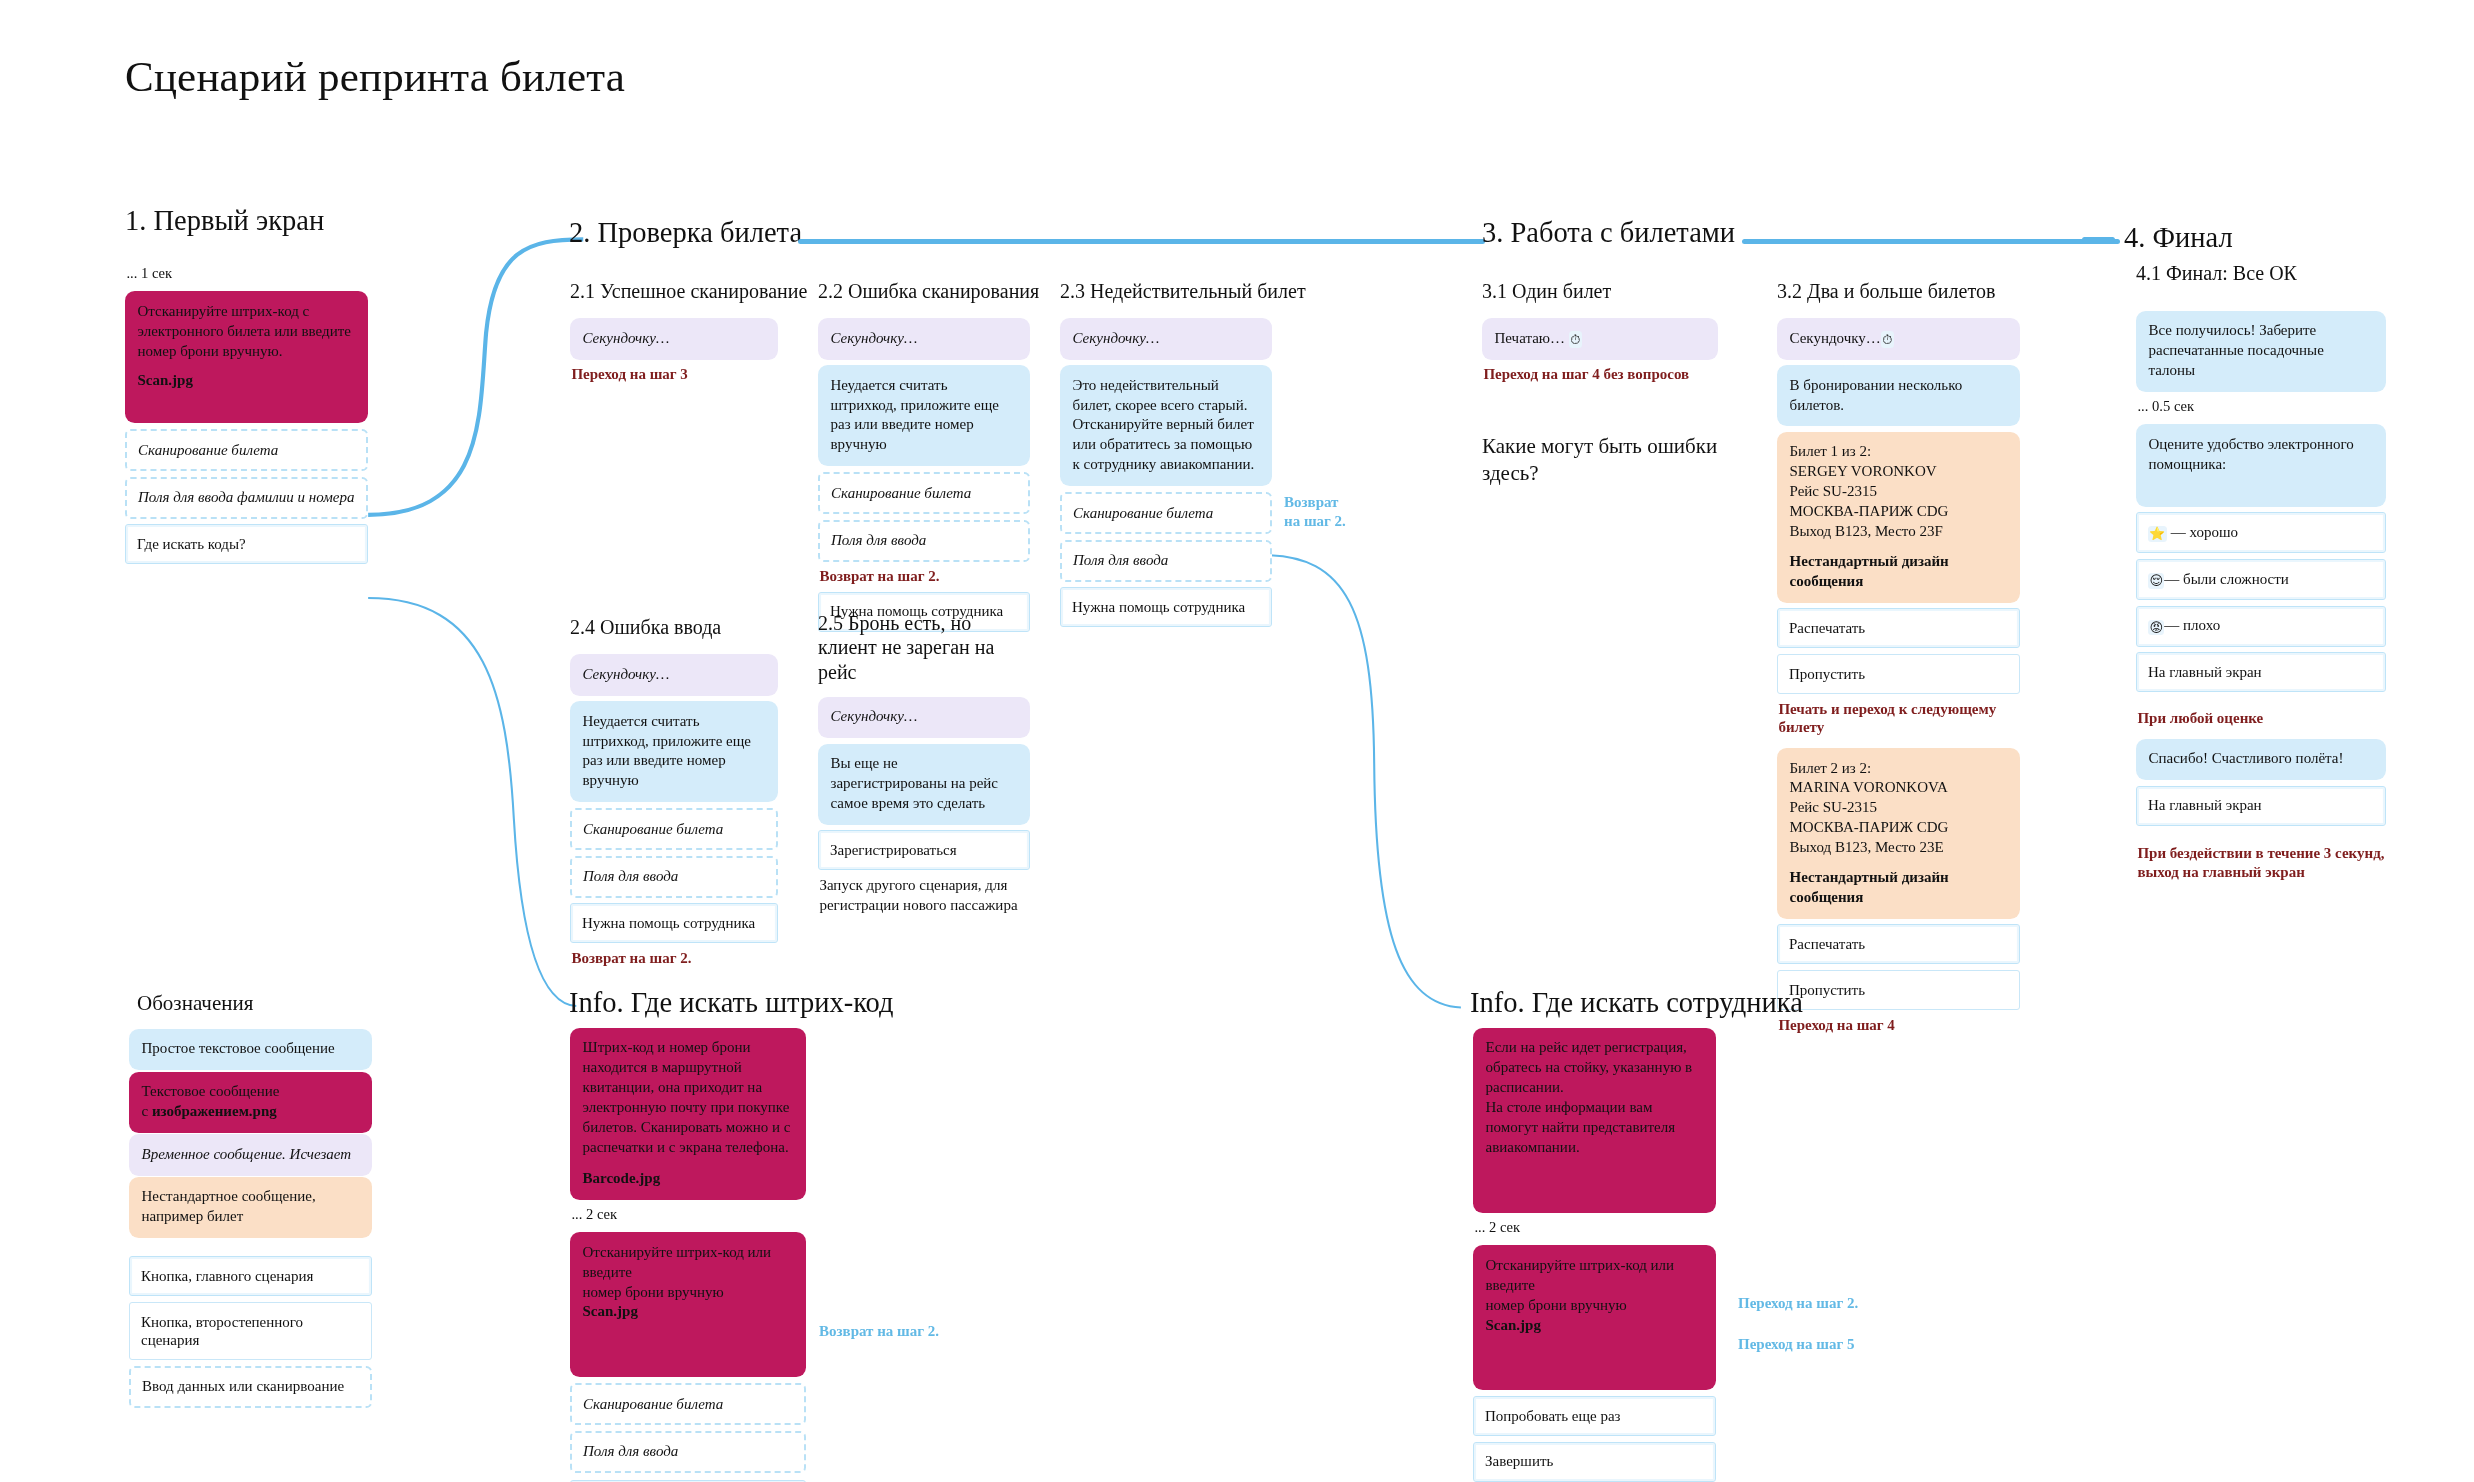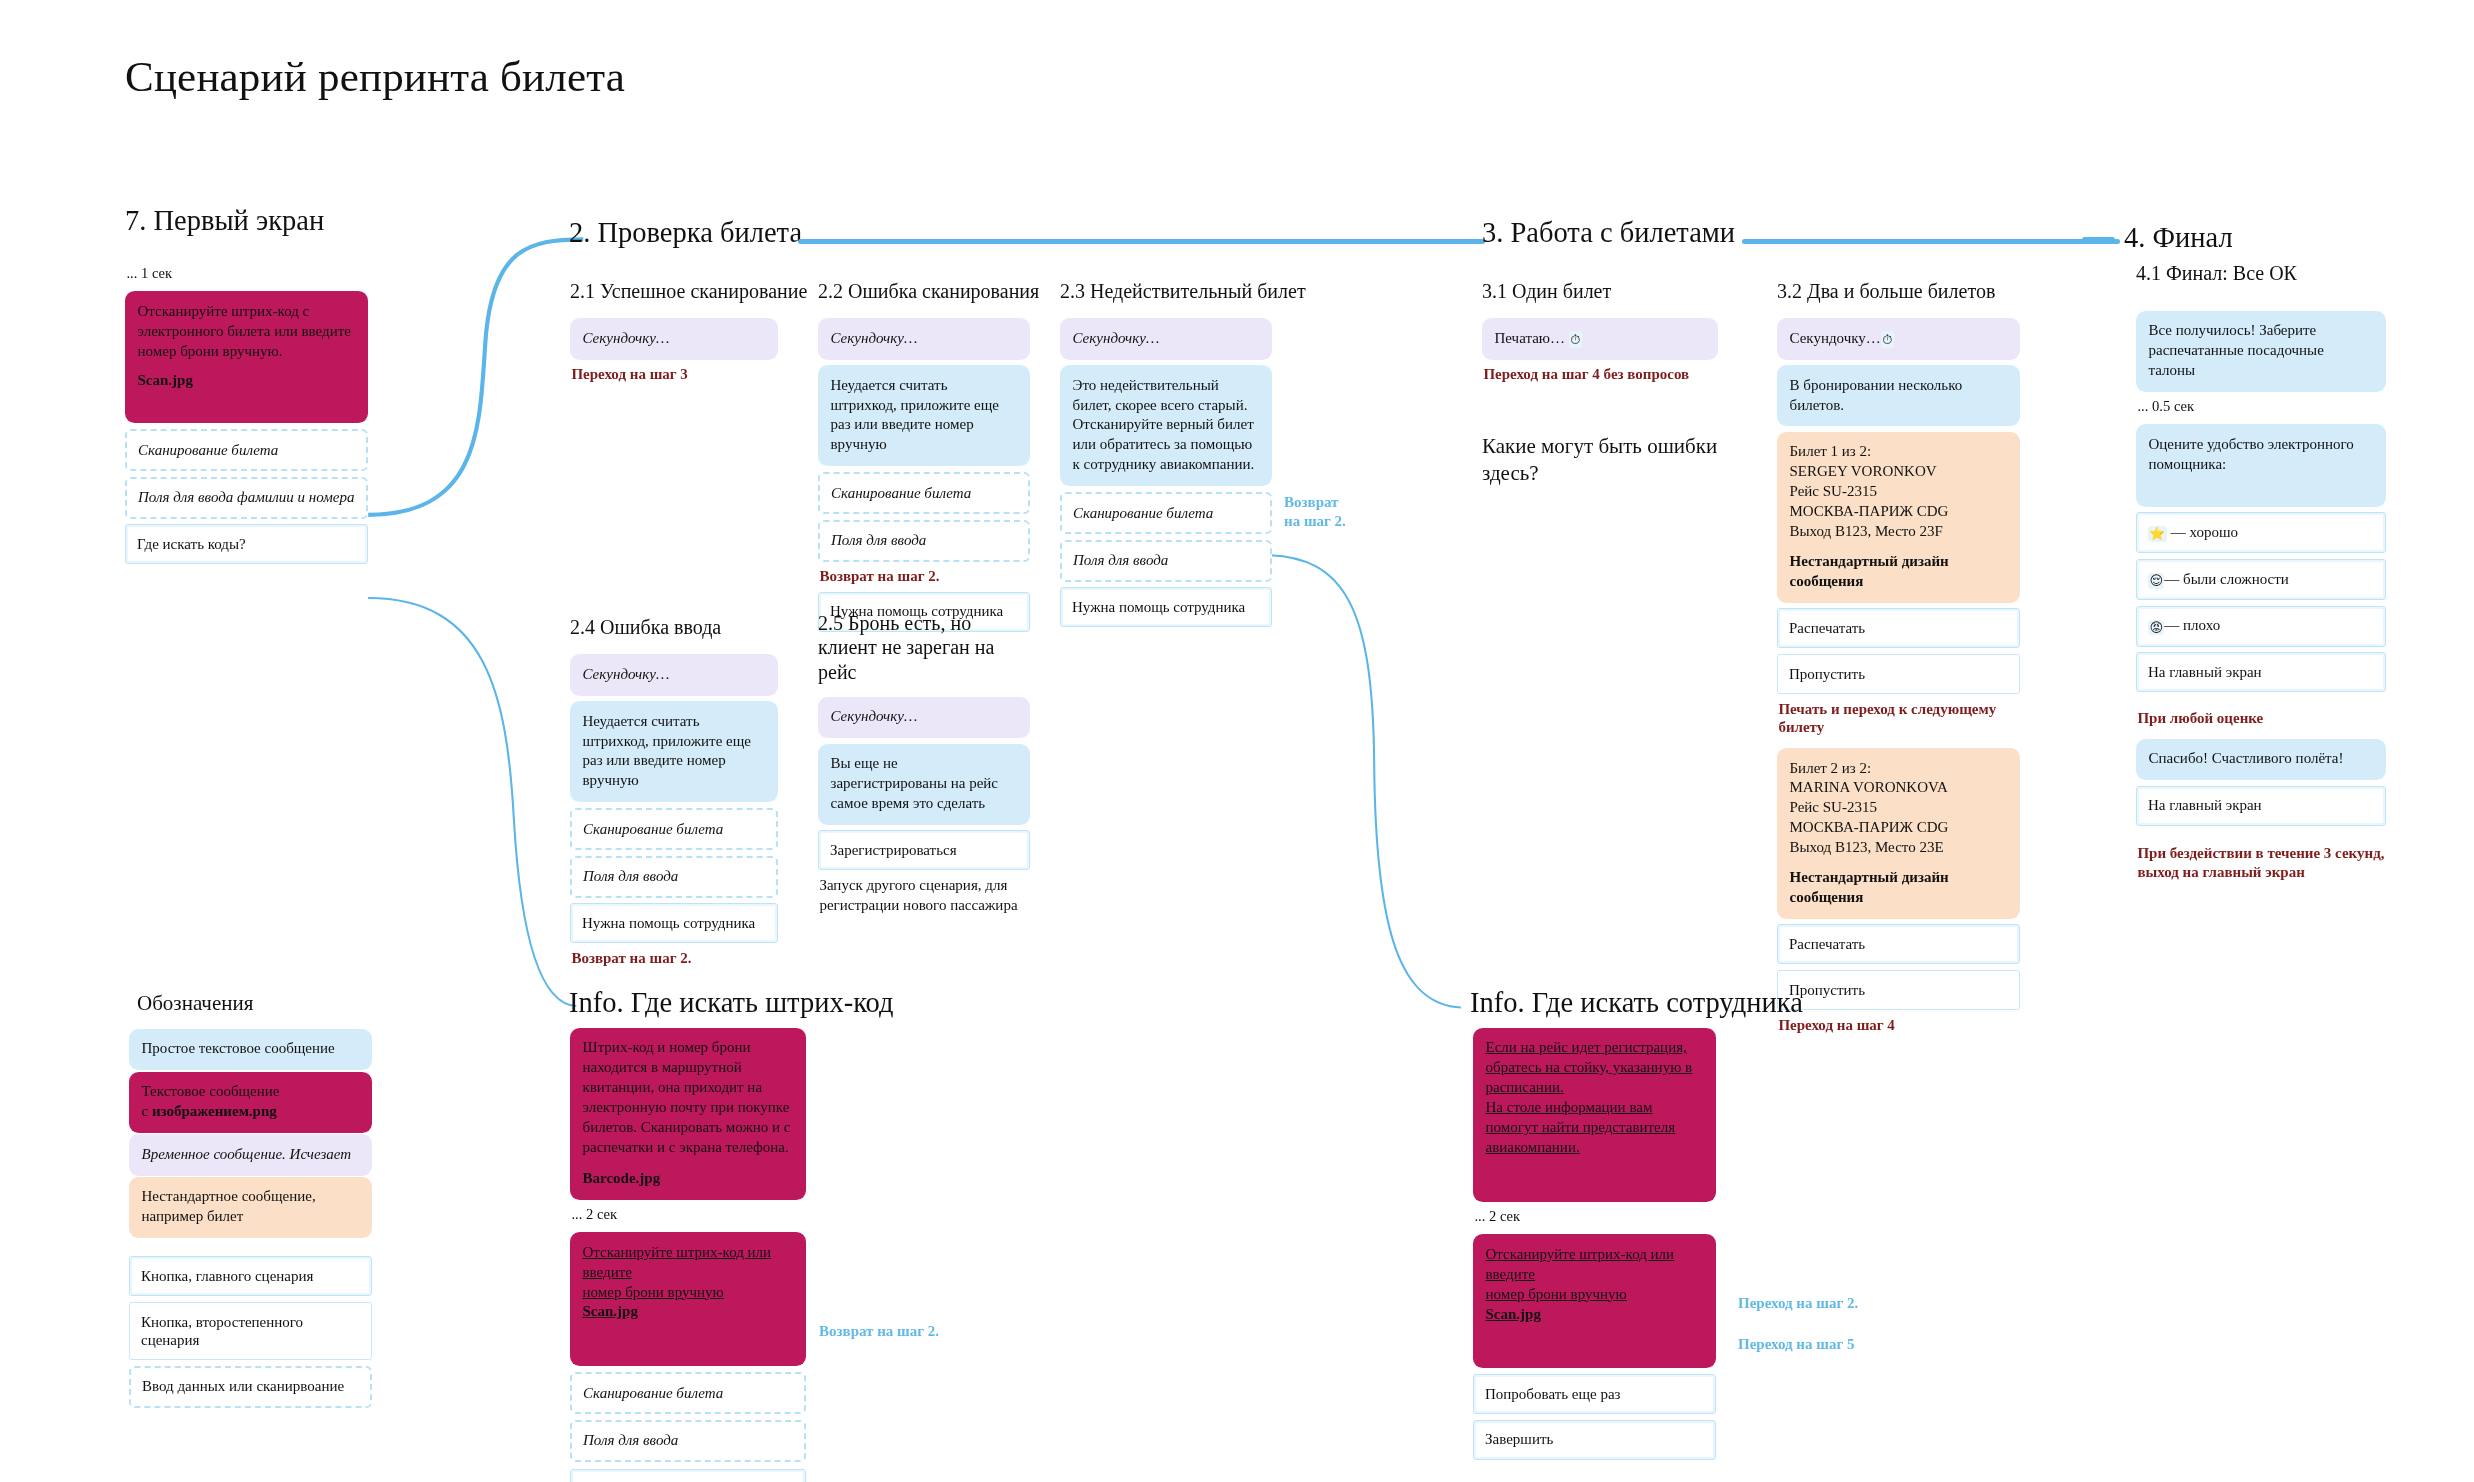--- a/index.html
+++ b/index.html
@@ -41,21 +41,21 @@
     font-size:15px;
     line-height:1.33;
     margin-bottom:5.6px;
     box-sizing:border-box;
   }
   .bub.blue{background:#d4ecfa;}
   .bub.green{background:#be185d;}
   .bub.purple{background:#ece7f8;font-style:italic;}
   .bub.orange{background:#fbdfc6;}
   .bub.tall{padding-bottom:32px;}
-  .bub.tall2{padding-bottom:44px;text-decoration:underline;}
+  .bub.tall2{padding-bottom:55px;}
   .bub b{font-weight:700;font-style:normal;}
 
   .btn{
     border:1.7px solid #c9e7f8;
     border-radius:3px;
     background:#ffffff;
     padding:9.7px 11px 10.4px 11px;
     font-size:15px;
     margin-bottom:5.6px;
     box-sizing:border-box;
@@ -94,21 +94,21 @@
 <div class="canvas">
 
   <svg class="connectors" viewBox="0 0 3566 2136">
     <path d="M 530 742 C 700 742 690 600 700 480 C 712 360 760 345 840 345" fill="none" stroke="#5bb5e8" stroke-width="6"></path>
     <path d="M 530 862 C 700 862 730 1000 740 1180 C 752 1390 790 1448 830 1450" fill="none" stroke="#5bb5e8" stroke-width="3"></path>
     <path d="M 1820 800 C 1940 800 1978 880 1980 1100 C 1982 1350 2020 1448 2105 1452" fill="none" stroke="#5bb5e8" stroke-width="3"></path>
   </svg>
 
   <div class="page-title">Сценарий репринта билета</div>
 
-  <div class="sec-head" style="left:125px;top:205px;">7. Первый экран</div>
+  <div class="sec-head" style="left:125px;top:205px;">1. Первый экран</div>
 
   <div class="col" style="left:125px;top:262px;width:243px;">
     <div class="note">... 1 сек</div>
     <div class="bub green tall">
       <span>Отсканируйте штрих-код с электронного билета или введите номер брони вручную.</span>
       <div style="height:9.7px"></div>
       <b>Scan.jpg</b>
     </div>
     <div class="btn dashed">Сканирование билета</div>
     <div class="btn dashed">Поля для ввода фамилии и номера</div>

